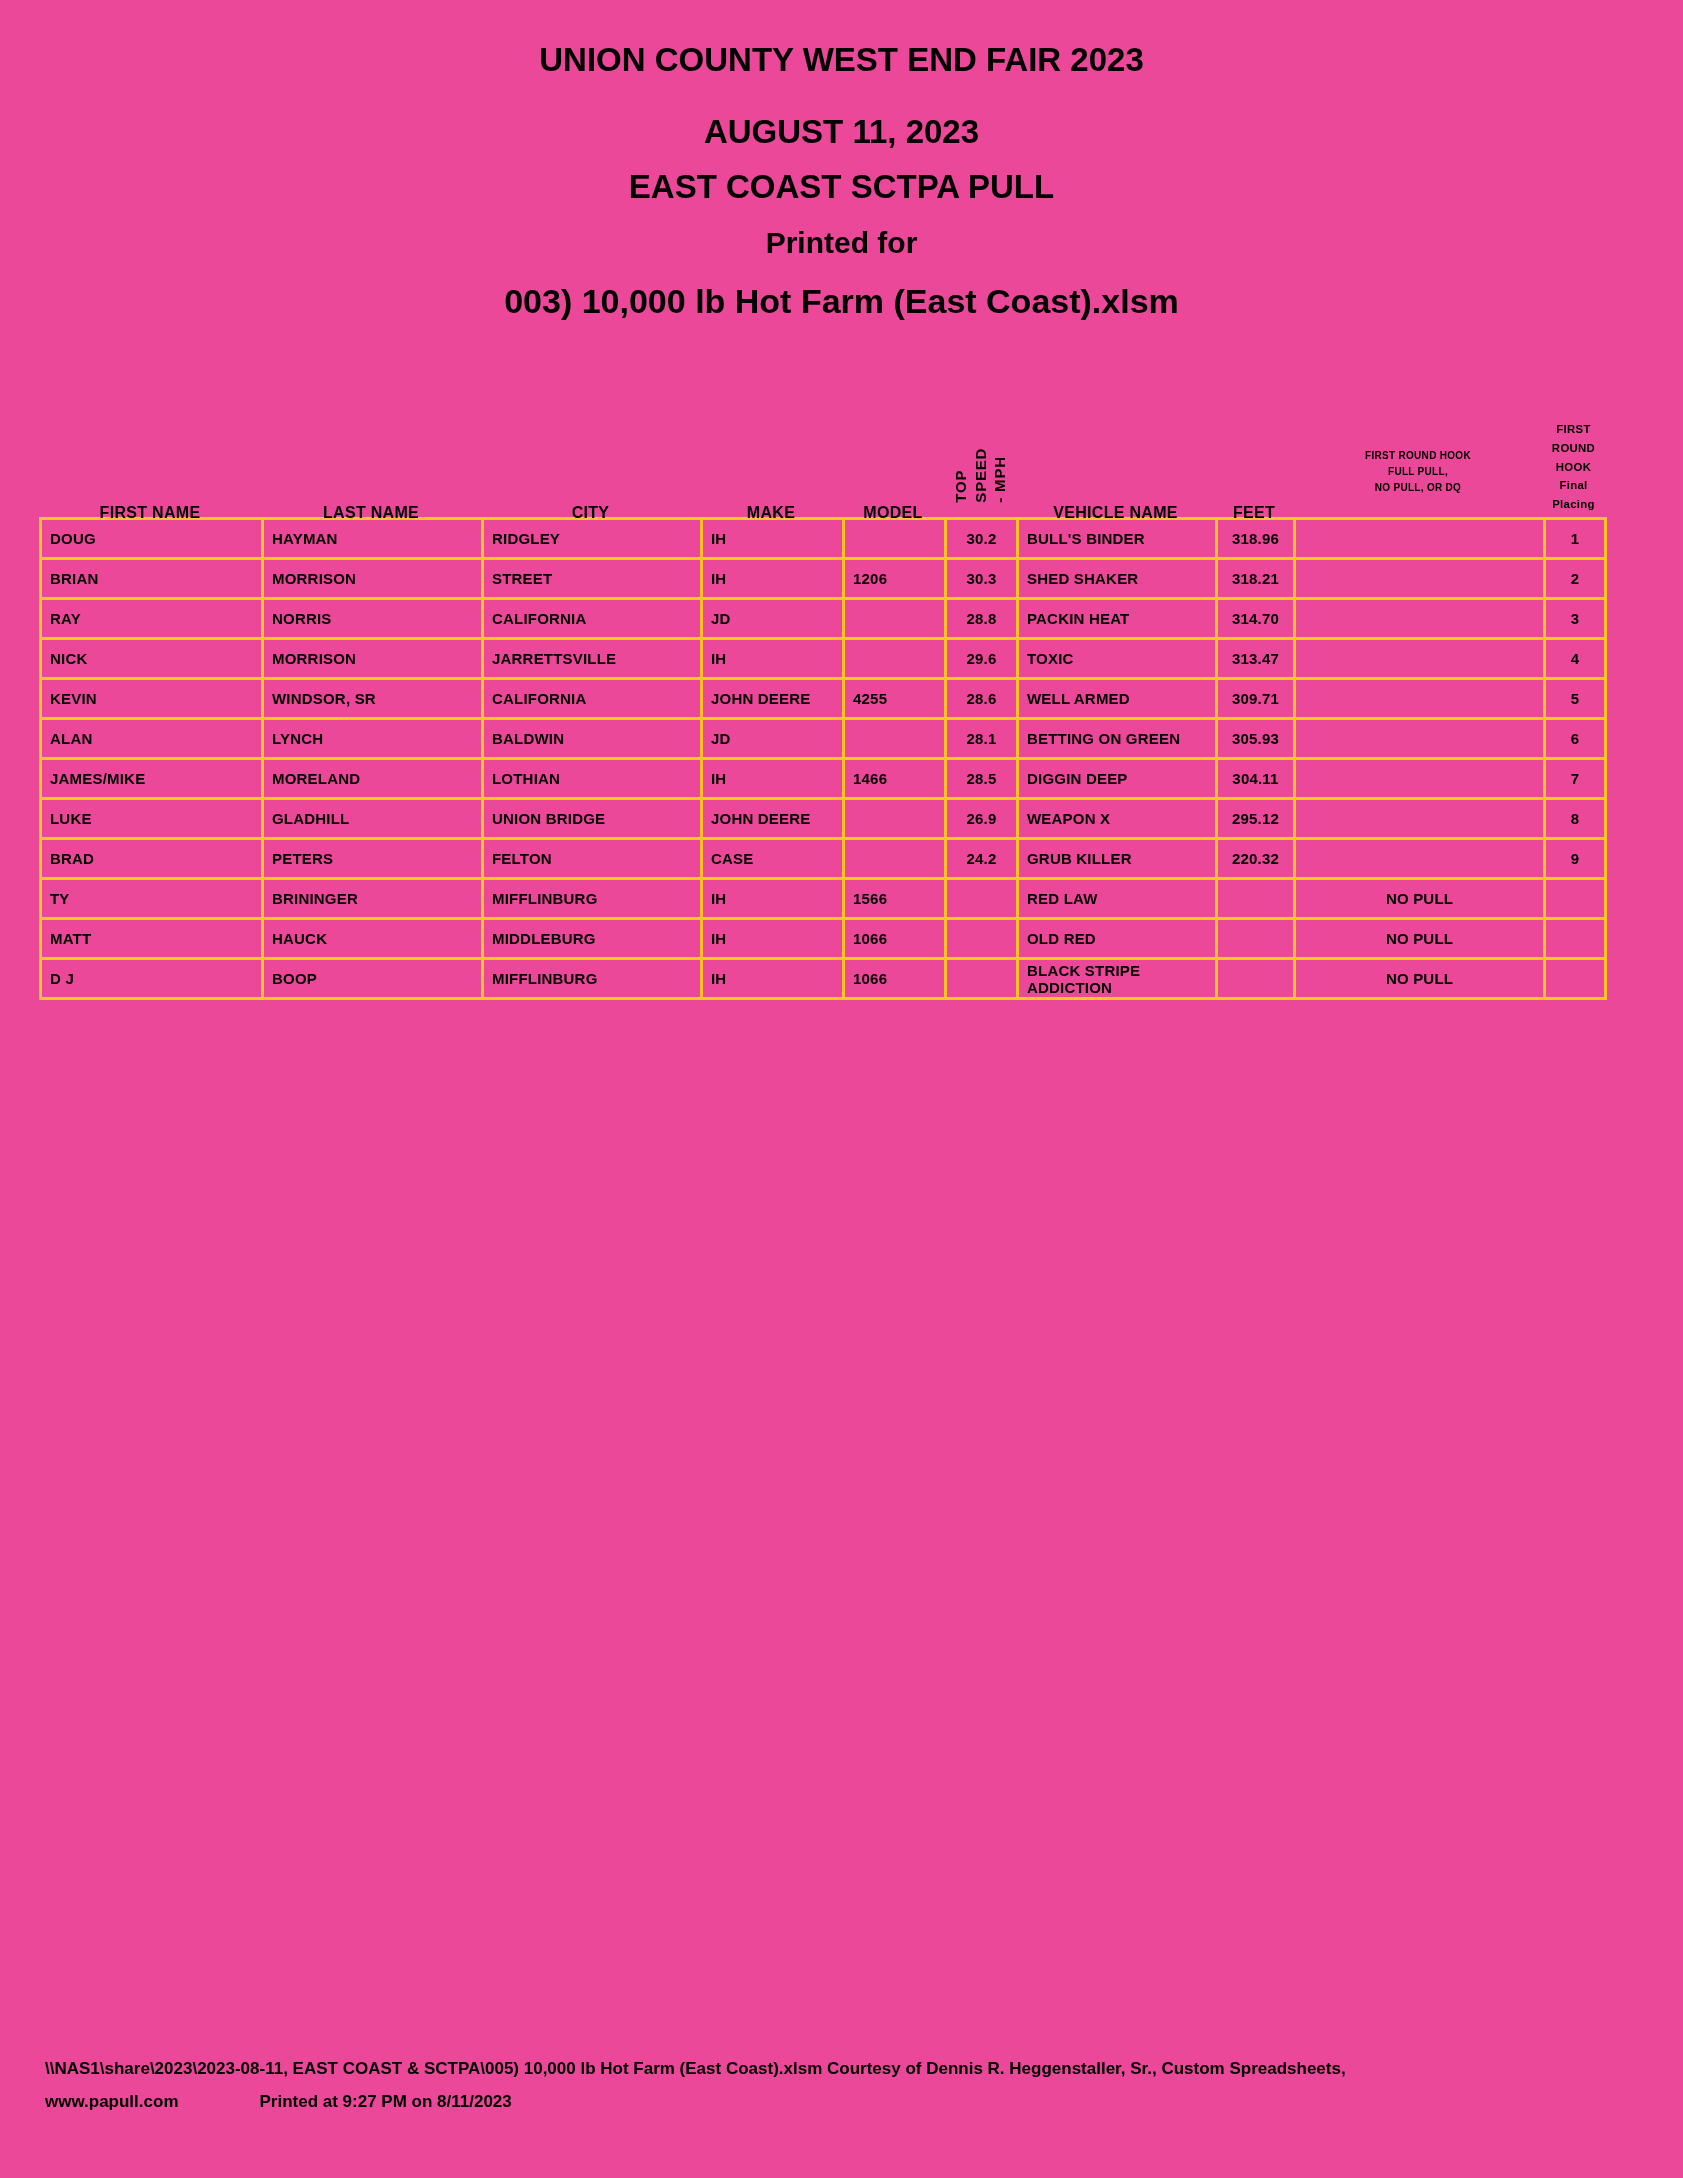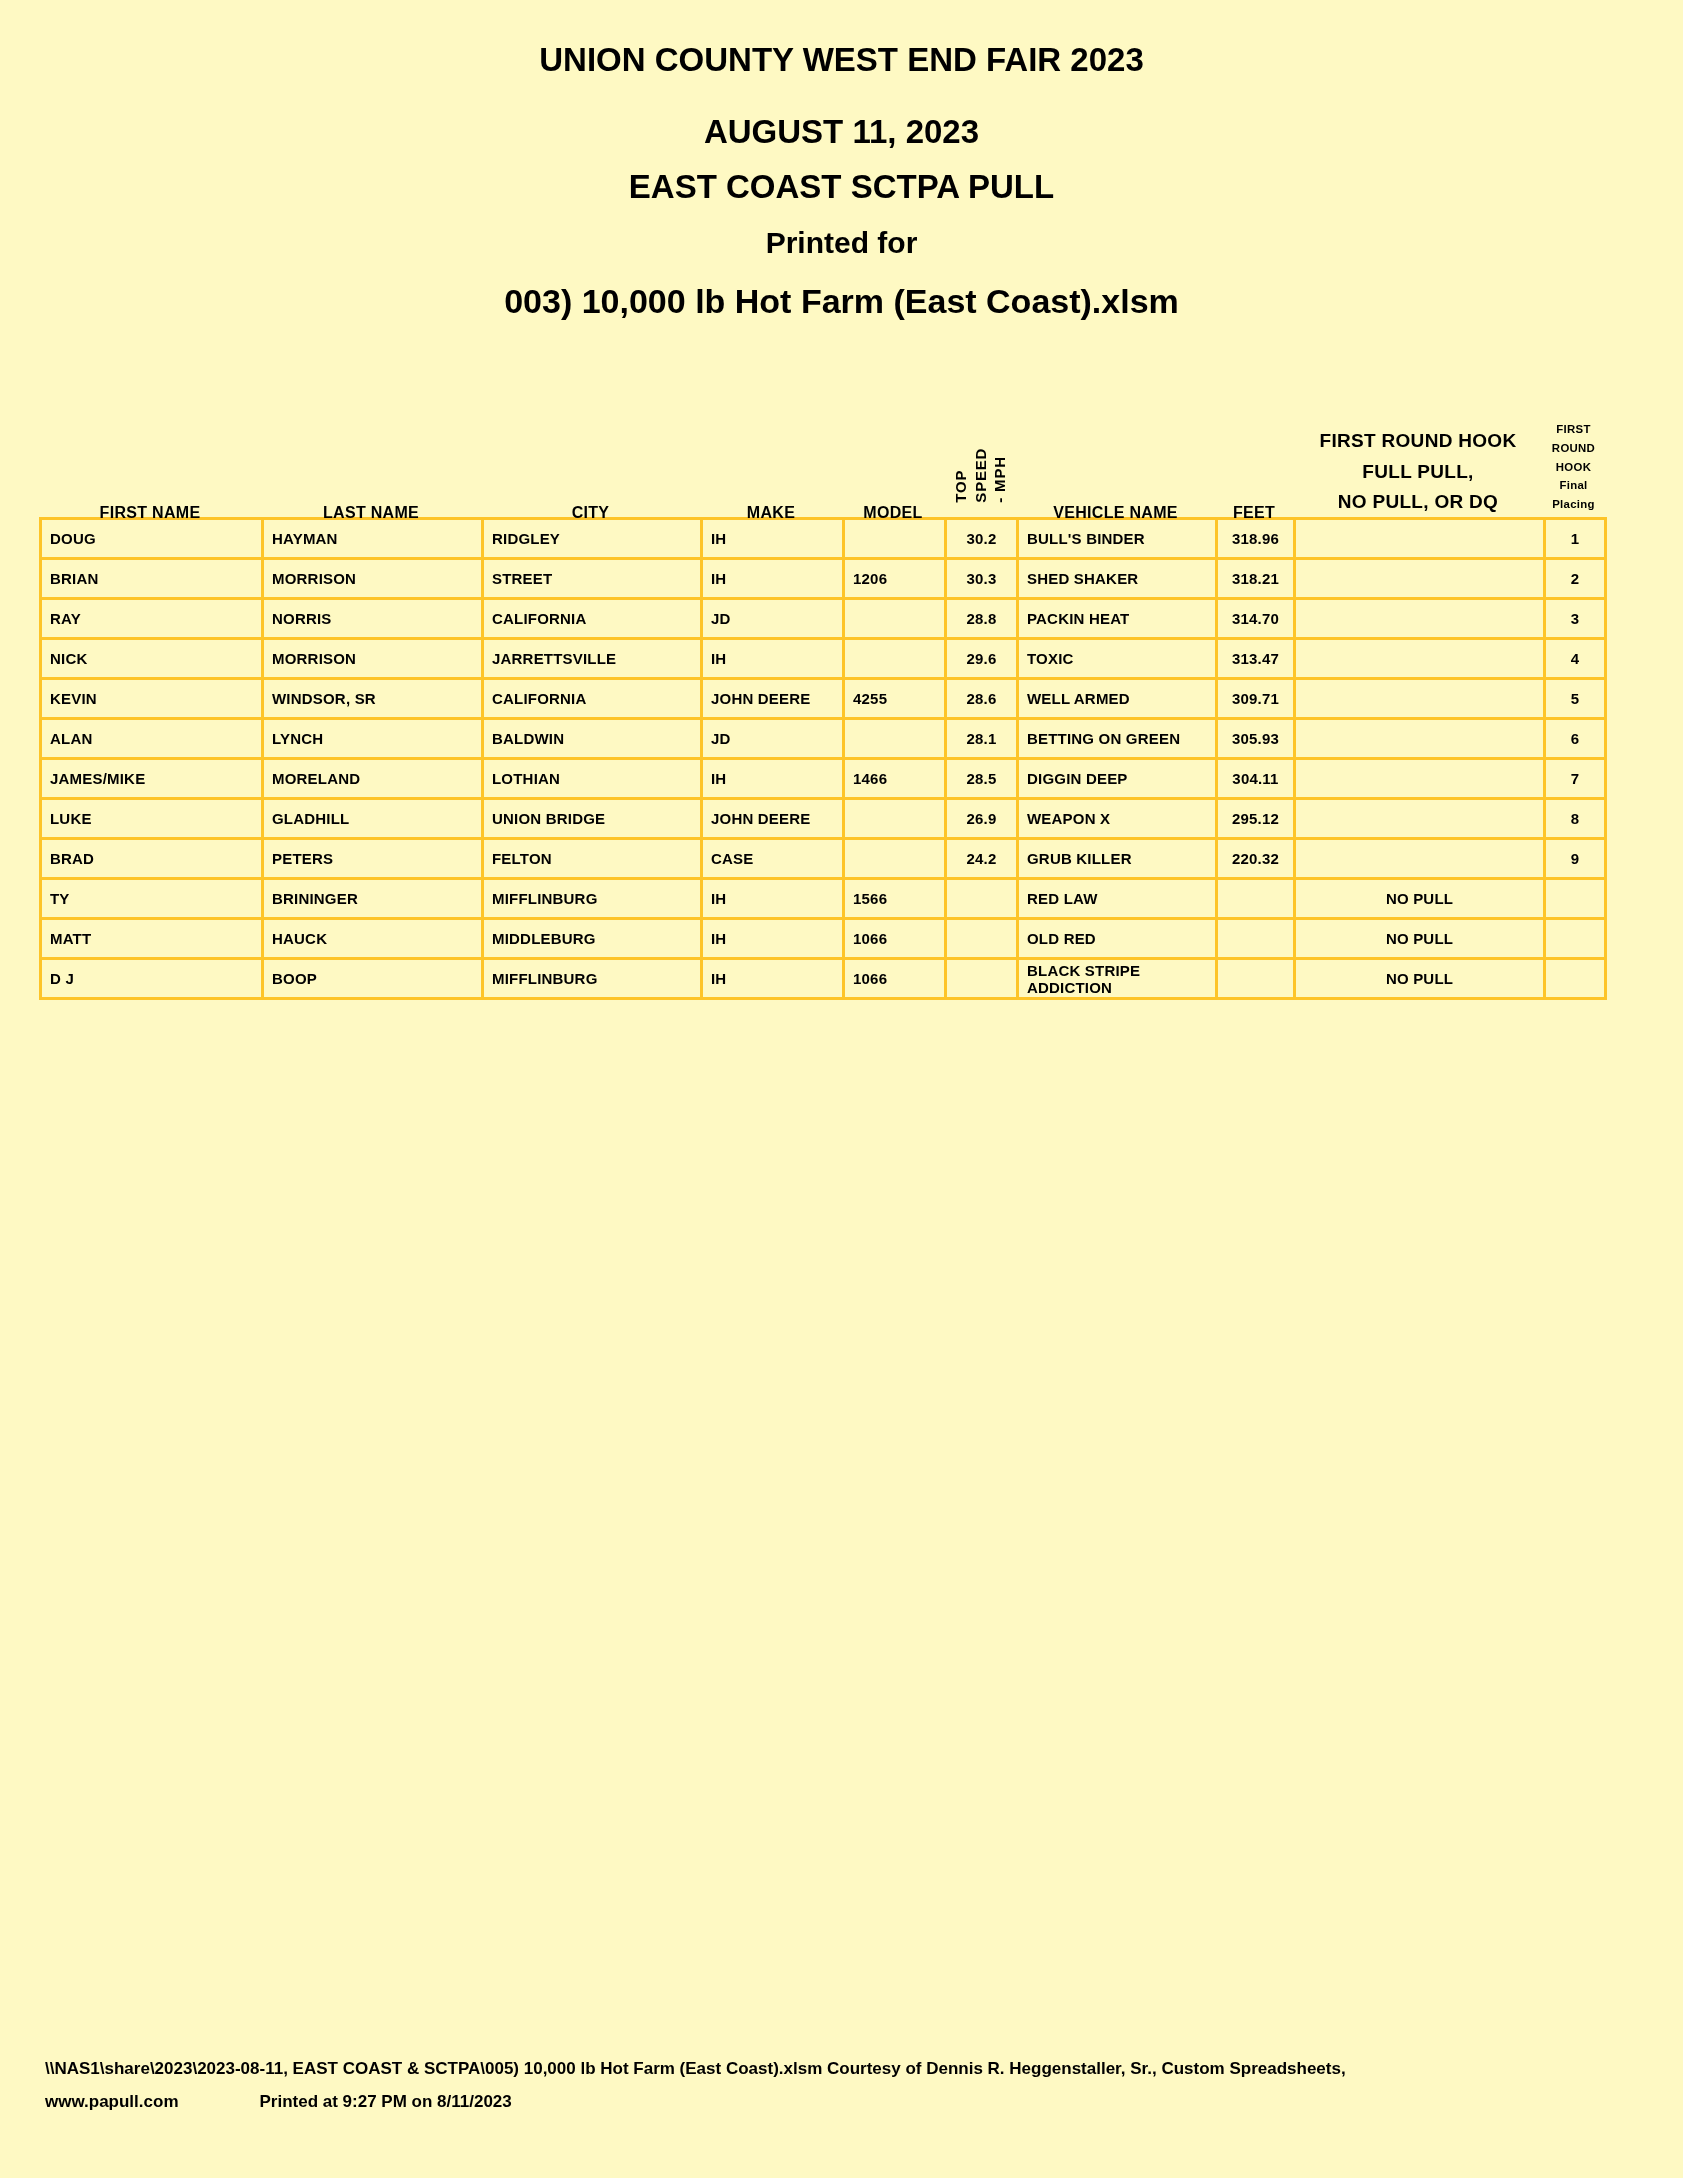--- a/index.html
+++ b/index.html
@@ -1,21 +1,21 @@
 <!DOCTYPE html>
 <html style="--gold: #fdc428;"><head>
 <meta charset="utf-8">
 <style>
   * { margin: 0; padding: 0; box-sizing: border-box; }
   html, body { background: #ffffff; }
   .page {
     position: relative;
     width: 1683px;
     height: 2178px;
-    background: #fef9c3;
+    background: #ec4899;
     font-family: "Liberation Sans", sans-serif;
     color: #000000;
     overflow: hidden;
   }
 
   
   .titles {
     position: absolute;
     top: 42px;
     left: 0;
@@ -47,21 +47,21 @@
     justify-content: center;
     align-items: flex-end;
     padding-bottom: 8px;
     font-size: 16px;
     letter-spacing: 0.3px;
     white-space: pre-line;
     text-align: center;
   }
   .hcell.multi {
     align-items: center;
-    font-size: 19px;
+    font-size: 10px;
     line-height: 1.6;
     padding-bottom: 6px;
   }
   .hcell.small {
     align-items: center;
     font-size: 11.4px;
     line-height: 1.65;
     padding-bottom: 16px;
   }
   .hcell.rot {

